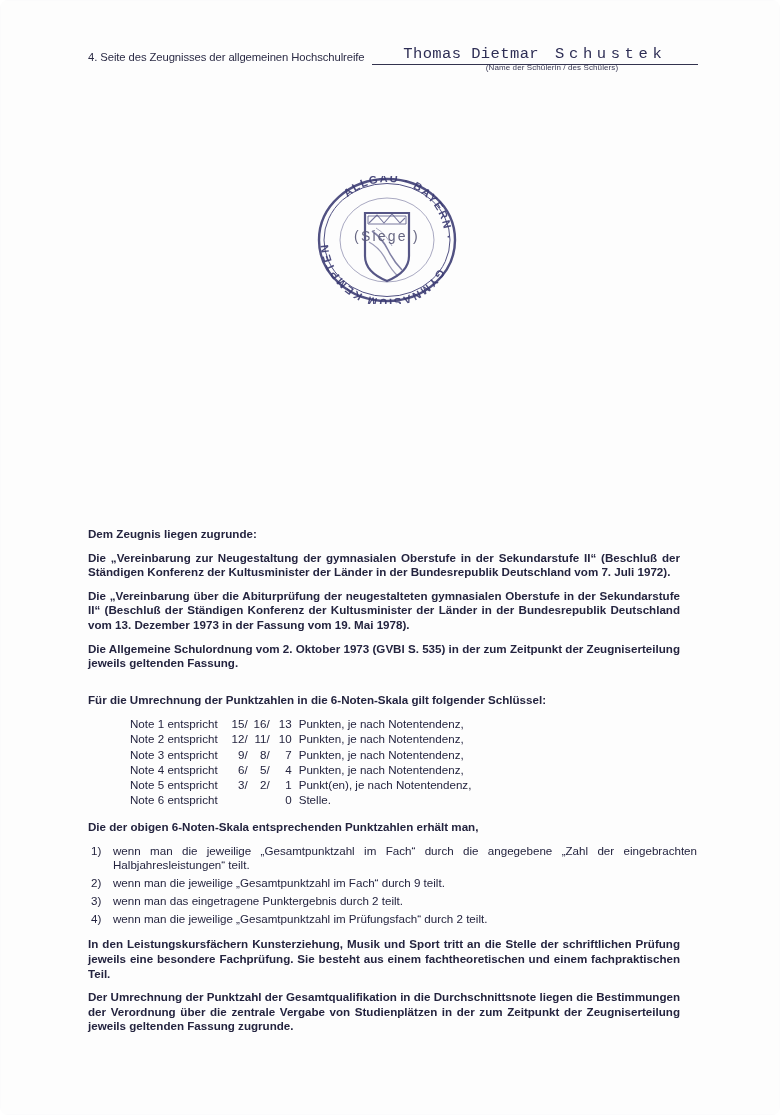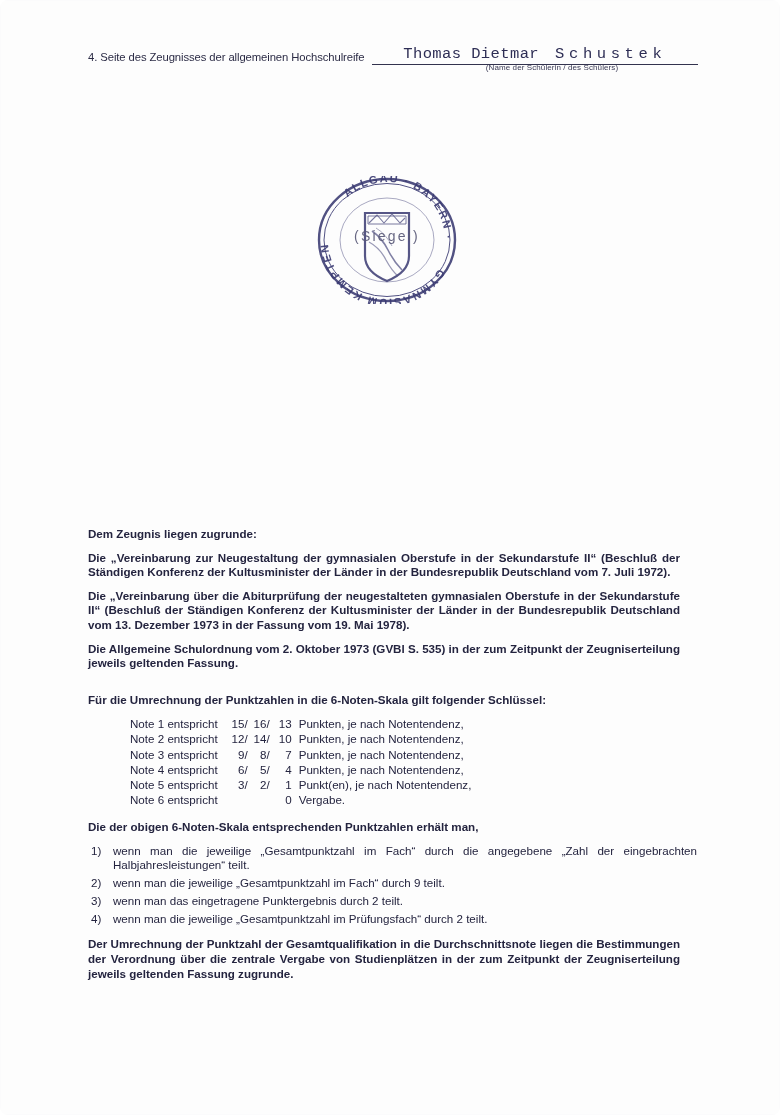--- a/index.html
+++ b/index.html
@@ -222,21 +222,21 @@
         <tr>
           <td class="lbl">Note 1 entspricht</td>
           <td class="num num-a">15/</td>
           <td class="num num-b">16/</td>
           <td class="num num-c">13</td>
           <td class="tail">Punkten, je nach Notentendenz,</td>
         </tr>
         <tr>
           <td class="lbl">Note 2 entspricht</td>
           <td class="num num-a">12/</td>
-          <td class="num num-b">14/</td>
+          <td class="num num-b">11/</td>
           <td class="num num-c">10</td>
           <td class="tail">Punkten, je nach Notentendenz,</td>
         </tr>
         <tr>
           <td class="lbl">Note 3 entspricht</td>
           <td class="num num-a">9/</td>
           <td class="num num-b">8/</td>
           <td class="num num-c">7</td>
           <td class="tail">Punkten, je nach Notentendenz,</td>
         </tr>
@@ -252,21 +252,21 @@
           <td class="num num-a">3/</td>
           <td class="num num-b">2/</td>
           <td class="num num-c">1</td>
           <td class="tail">Punkt(en), je nach Notentendenz,</td>
         </tr>
         <tr>
           <td class="lbl">Note 6 entspricht</td>
           <td class="num num-a"></td>
           <td class="num num-b"></td>
           <td class="num num-c">0</td>
-          <td class="tail">Vergabe.</td>
+          <td class="tail">Stelle.</td>
         </tr>
       </tbody>
     </table>
 
     <div class="gap-lg"></div>
 
     <p class="nojust">Die der obigen 6-Noten-Skala entsprechenden Punktzahlen erhält man,</p>
 
     <ul class="numlist">
       <li>
@@ -282,15 +282,16 @@
         <span>wenn man das eingetragene Punktergebnis durch 2 teilt.</span>
       </li>
       <li>
         <span class="marker">4)</span>
         <span>wenn man die jeweilige „Gesamtpunktzahl im Prüfungsfach“ durch 2 teilt.</span>
       </li>
     </ul>
 
     <div class="gap-md"></div>
 
+    <p>In den Leistungskursfächern Kunsterziehung, Musik und Sport tritt an die Stelle der schriftlichen Prüfung jeweils eine besondere Fachprüfung. Sie besteht aus einem fachtheoretischen und einem fachpraktischen Teil.</p>
     <p>Der Umrechnung der Punktzahl der Gesamtqualifikation in die Durchschnittsnote liegen die Bestimmungen der Verordnung über die zentrale Vergabe von Studienplätzen in der zum Zeitpunkt der Zeugniserteilung jeweils geltenden Fassung zugrunde.</p>
   </div>
 </div>
 
 </body></html>

